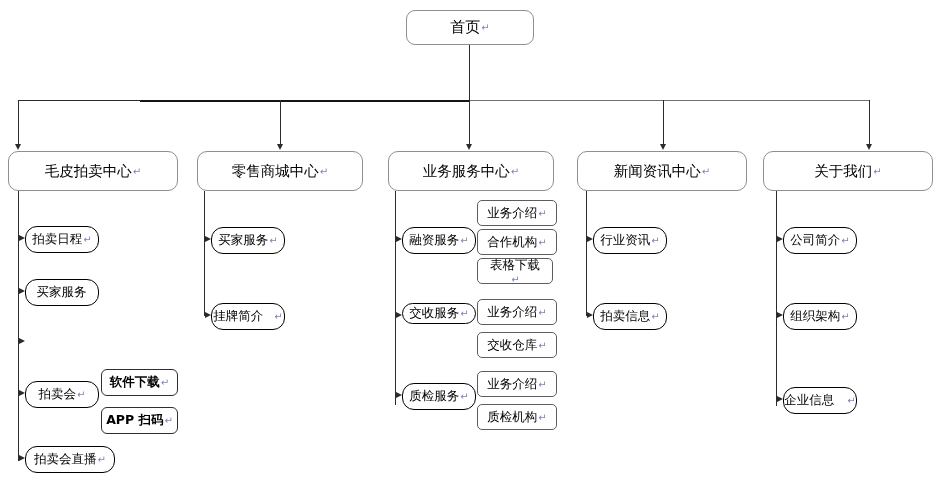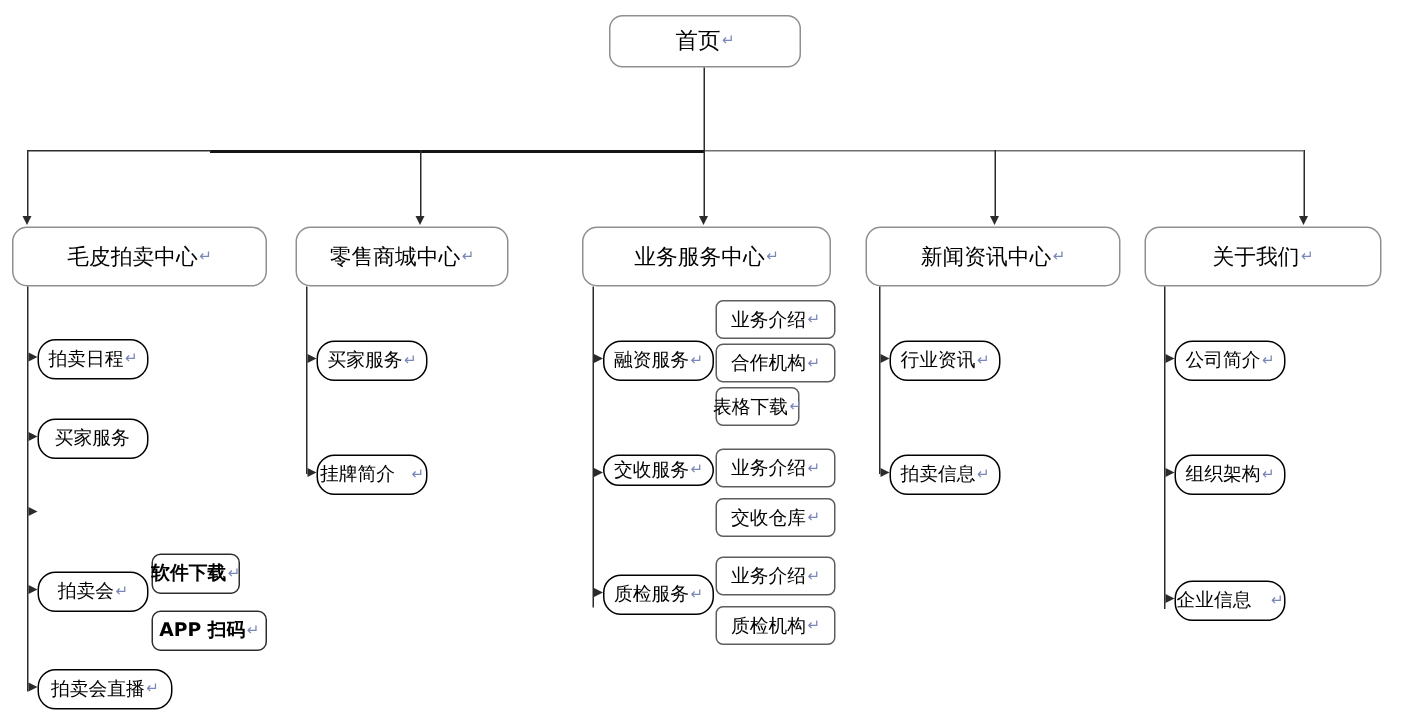--- a/index.html
+++ b/index.html
@@ -129,36 +129,36 @@
   <div class="arrow-down" style="left:659.5px; top:144px;"></div>
 
   <div class="vline" style="left:869px; top:100px; height:44px;"></div>
   <div class="arrow-down" style="left:865.5px; top:144px;"></div>
 
   <div class="node lvl2" style="left:8px; top:151px; width:170px; height:40px;">
     <span class="txt">毛皮拍卖中心</span>
       <span class="pilcrow">↵</span>
   </div>
 
-  <div class="node lvl2" style="left:197px; top:151px; width:142px; height:40px;">
+  <div class="node lvl2" style="left:197px; top:151px; width:166px; height:40px;">
     <span class="txt">零售商城中心</span>
       <span class="pilcrow">↵</span>
   </div>
 
   <div class="node lvl2" style="left:388px; top:151px; width:166px; height:40px;">
     <span class="txt">业务服务中心</span>
       <span class="pilcrow">↵</span>
   </div>
 
   <div class="node lvl2" style="left:577px; top:151px; width:170px; height:40px;">
     <span class="txt">新闻资讯中心</span>
       <span class="pilcrow">↵</span>
   </div>
 
-  <div class="node lvl2" style="left:763px; top:151px; width:158px; height:40px;">
+  <div class="node lvl2" style="left:763px; top:151px; width:170px; height:40px;">
     <span class="txt">关于我们</span>
       <span class="pilcrow">↵</span>
   </div>
 
   <div class="vline" style="left:18px; top:191px; height:270px;"></div>
 
   <div class="arrow-right" style="left:19px; top:235px;"></div>
   <div class="node lvl3" style="left:25px; top:226px; width:74px; height:27px;">
     <span class="txt">拍卖日程</span>
       <span class="pilcrow">↵</span>
@@ -177,21 +177,21 @@
     <span class="txt">拍卖会</span>
       <span class="pilcrow">↵</span>
   </div>
 
   <div class="arrow-right" style="left:19px; top:455px;"></div>
   <div class="node lvl3" style="left:25px; top:446px; width:90px; height:27px;">
     <span class="txt">拍卖会直播</span>
       <span class="pilcrow">↵</span>
   </div>
 
-  <div class="node floating" style="left:101px; top:369px; width:59px; height:27px;">
+  <div class="node floating" style="left:101px; top:369px; width:77px; height:27px;">
     <span class="txt">软件下载</span>
       <span class="pilcrow">↵</span>
   </div>
   <div class="node floating" style="left:101px; top:407px; width:77px; height:27px;">
     <span class="txt">APP 扫码</span>
       <span class="pilcrow">↵</span>
   </div>
 
   <div class="vline" style="left:204px; top:191px; height:125px;"></div>
 
@@ -228,21 +228,21 @@
   </div>
 
   <div class="node lvl4" style="left:477px; top:200px; width:80px; height:26px;">
     <span class="txt">业务介绍</span>
       <span class="pilcrow">↵</span>
   </div>
   <div class="node lvl4" style="left:477px; top:229px; width:80px; height:26px;">
     <span class="txt">合作机构</span>
       <span class="pilcrow">↵</span>
   </div>
-  <div class="node lvl4" style="left:477px; top:258px; width:56px; height:26px;">
+  <div class="node lvl4" style="left:477px; top:258px; width:76px; height:26px;flex-direction:column;">
     <span class="txt">表格下载</span>
       <span class="pilcrow">↵</span>
   </div>
 
   <div class="node lvl4" style="left:477px; top:299px; width:80px; height:26px;">
     <span class="txt">业务介绍</span>
       <span class="pilcrow">↵</span>
   </div>
   <div class="node lvl4" style="left:477px; top:332px; width:80px; height:26px;">
     <span class="txt">交收仓库</span>

